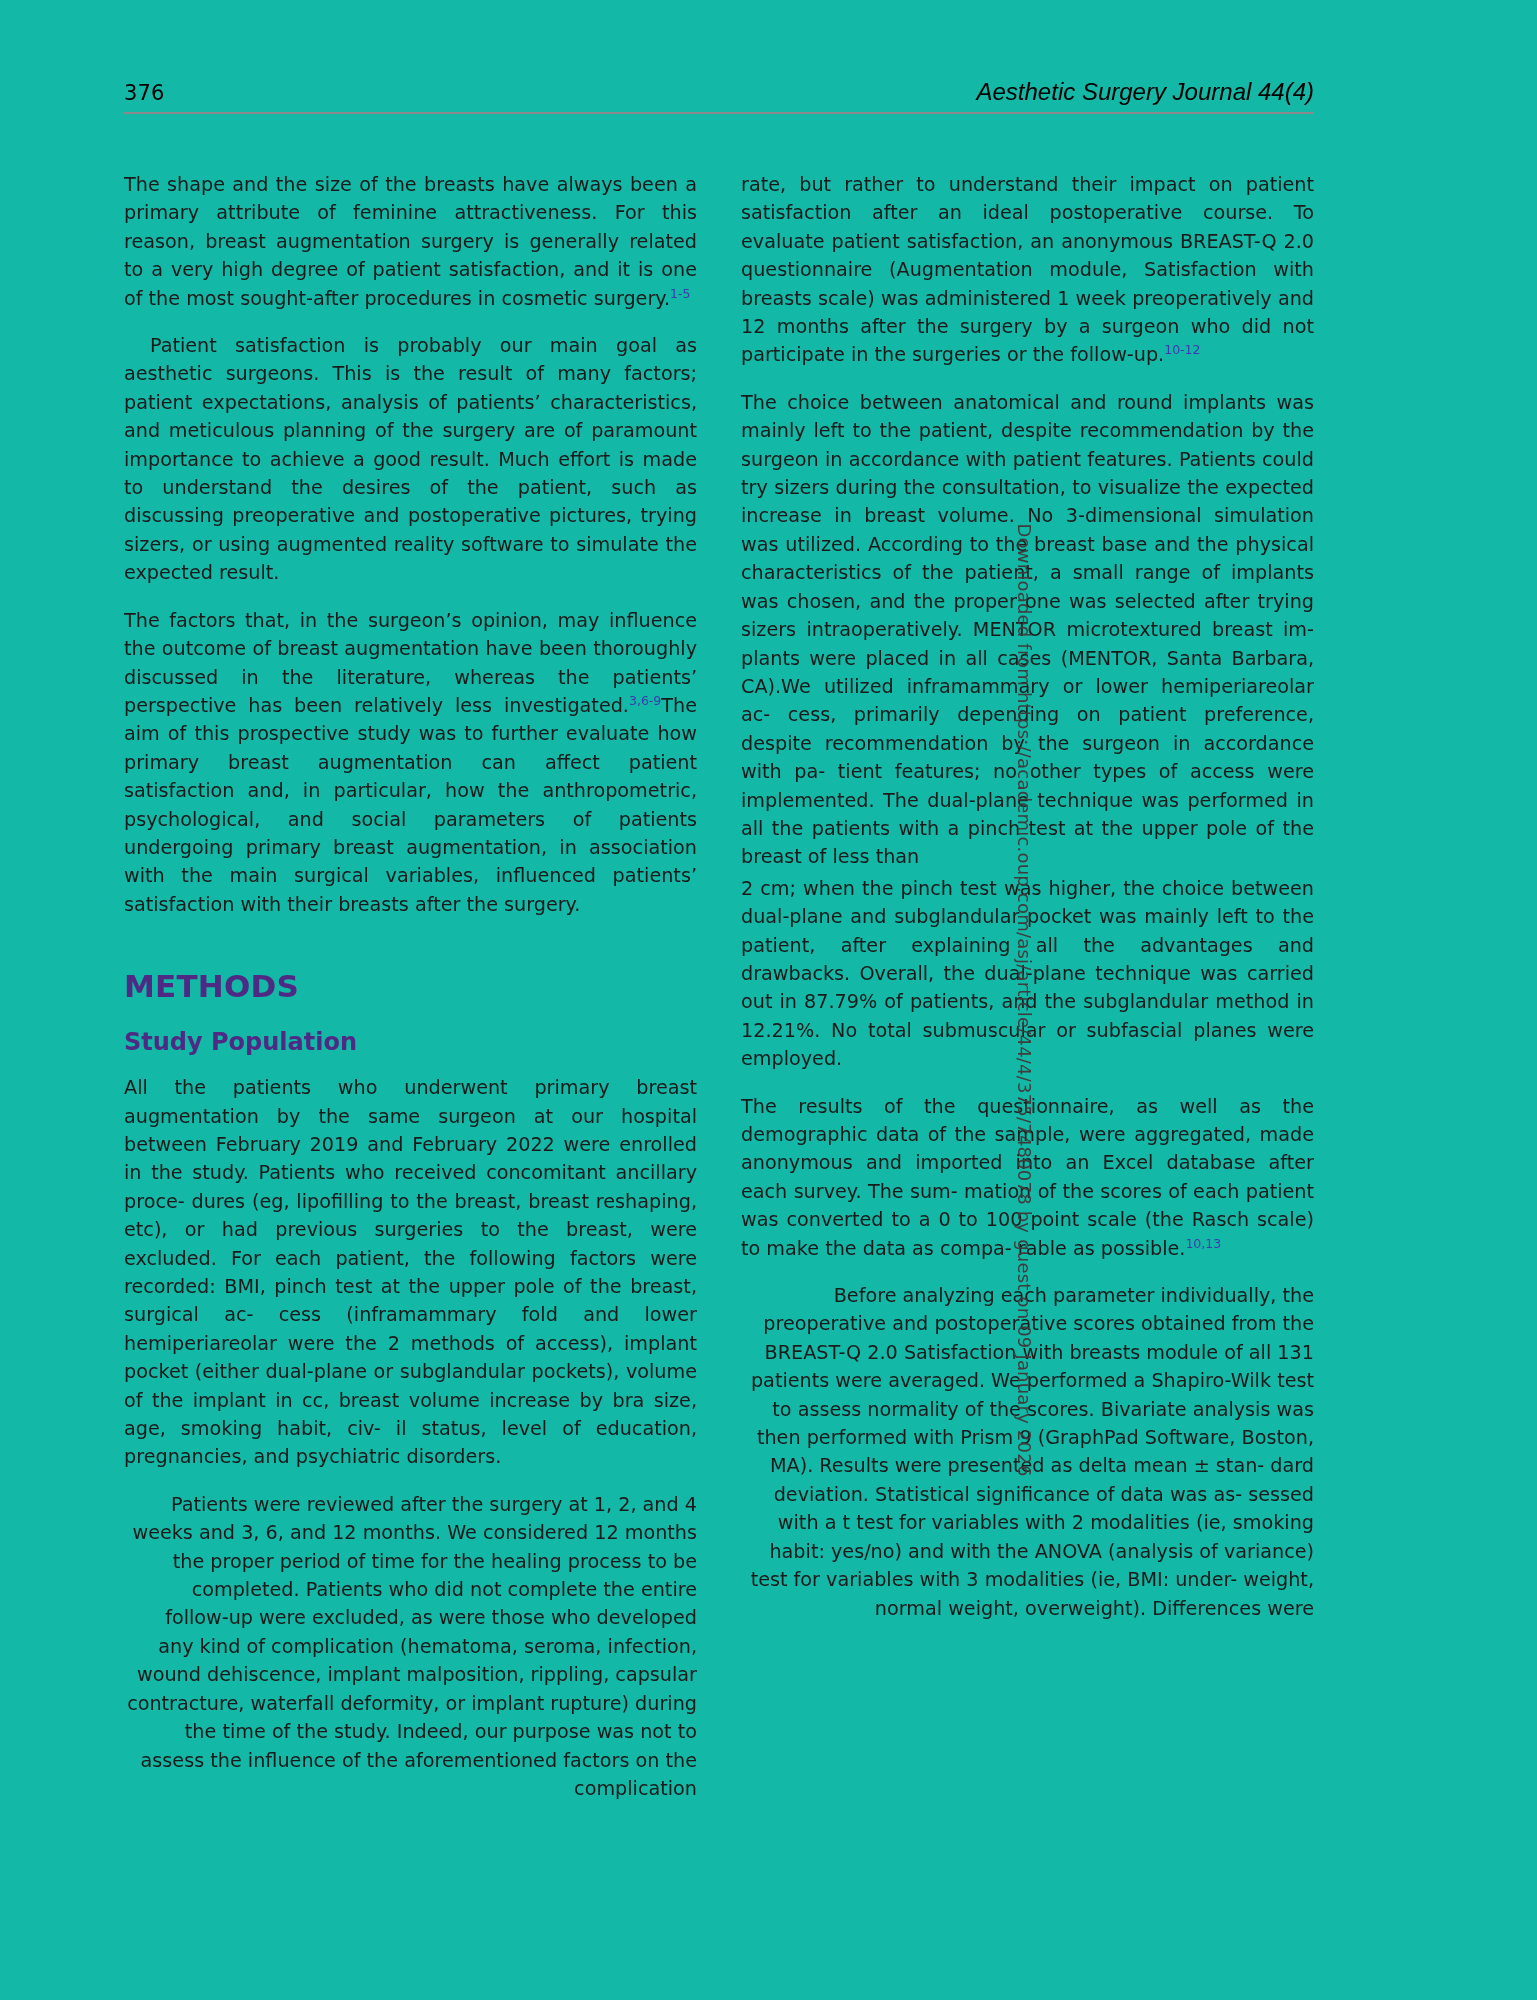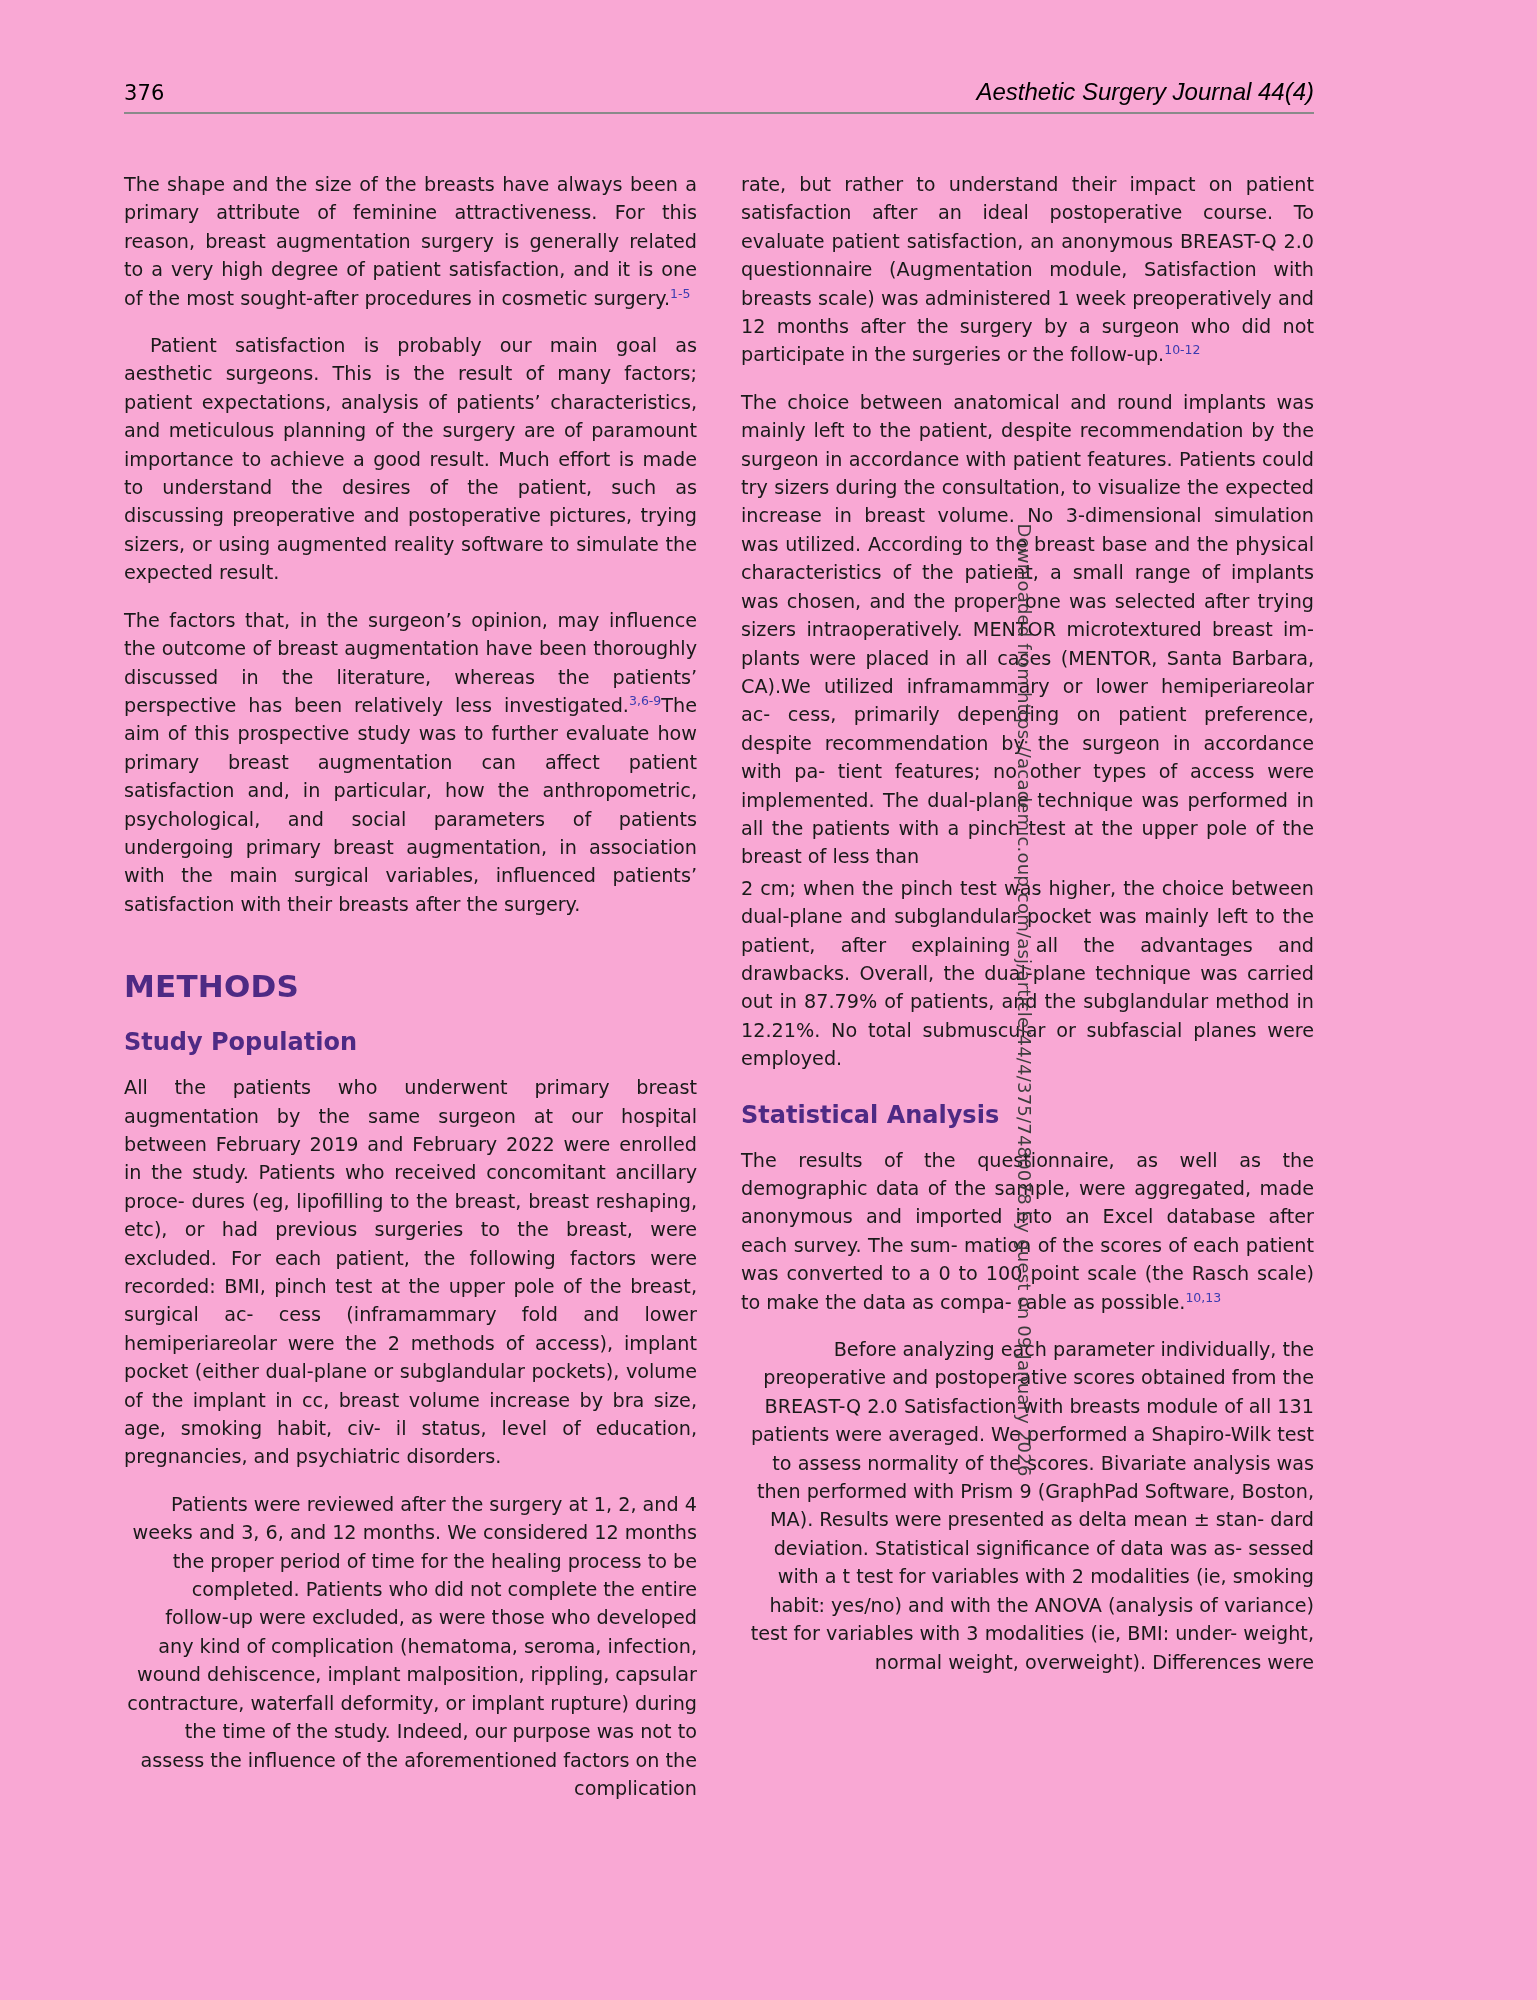--- a/index.html
+++ b/index.html
@@ -8,21 +8,21 @@
     background: #ffffff;
   }
   body {
     font-family: "DejaVu Sans", "Liberation Sans", sans-serif;
     color: #000000;
   }
   .page {
     position: relative;
     width: 1537px;
     height: 2000px;
-    background: #f9a8d4;
+    background: #14b8a6;
     overflow: hidden;
     box-sizing: border-box;
   }
 
   
   .runhead {
     position: absolute;
     left: 124px;
     top: 78px;
     width: 1190px;
@@ -158,21 +158,20 @@
 
     <div class="col">
 
       <p class="body"><span>rate, but rather to understand their impact on patient satisfaction after an ideal postoperative course. To evaluate patient satisfaction, an anonymous BREAST-Q 2.0 questionnaire (Augmentation module, Satisfaction with breasts scale) was administered 1 week preoperatively and 12 months after the surgery by a surgeon who did not participate in the surgeries or the follow-up.</span><sup class="ref">10-12</sup></p>
 
 
       <p class="body tight">The choice between anatomical and round implants was mainly left to the patient, despite recommendation by the surgeon in accordance with patient features. Patients could try sizers during the consultation, to visualize the expected increase in breast volume. No 3-dimensional simulation was utilized. According to the breast base and the physical characteristics of the patient, a small range of implants was chosen, and the proper one was selected after trying sizers intraoperatively. MENTOR microtextured breast im- plants were placed in all cases (MENTOR, Santa Barbara, CA).We utilized inframammary or lower hemiperiareolar ac- cess, primarily depending on patient preference, despite recommendation by the surgeon in accordance with pa- tient features; no other types of access were implemented. The dual-plane technique was performed in all the patients with a pinch test at the upper pole of the breast of less than</p>
 
       <p class="body">2 cm; when the pinch test was higher, the choice between dual-plane and subglandular pocket was mainly left to the patient, after explaining all the advantages and drawbacks. Overall, the dual-plane technique was carried out in 87.79% of patients, and the subglandular method in 12.21%. No total submuscular or subfascial planes were employed.</p>
 
-      <h3 class="head2">Statistical Analysis</h3>
 
       <p class="body"><span>The results of the questionnaire, as well as the demographic data of the sample, were aggregated, made anonymous and imported into an Excel database after each survey. The sum- mation of the scores of each patient was converted to a 0 to 100 point scale (the Rasch scale) to make the data as compa- rable as possible.</span><sup class="ref">10,13</sup></p>
 
       <p class="body indent last">Before analyzing each parameter individually, the preoperative and postoperative scores obtained from the BREAST-Q 2.0 Satisfaction with breasts module of all 131 patients were averaged. We performed a Shapiro-Wilk test to assess normality of the scores. Bivariate analysis was then performed with Prism 9 (GraphPad Software, Boston, MA). Results were presented as delta mean ± stan- dard deviation. Statistical significance of data was as- sessed with a t test for variables with 2 modalities (ie, smoking habit: yes/no) and with the ANOVA (analysis of variance) test for variables with 3 modalities (ie, BMI: under- weight, normal weight, overweight). Differences were</p>
 
     </div>
   </div>
 
   <div class="downloaded-wrap">
     <div class="downloaded">Downloaded from https://academic.oup.com/asj/article/44/4/375/7480078 by guest on 09 January 2026</div>

